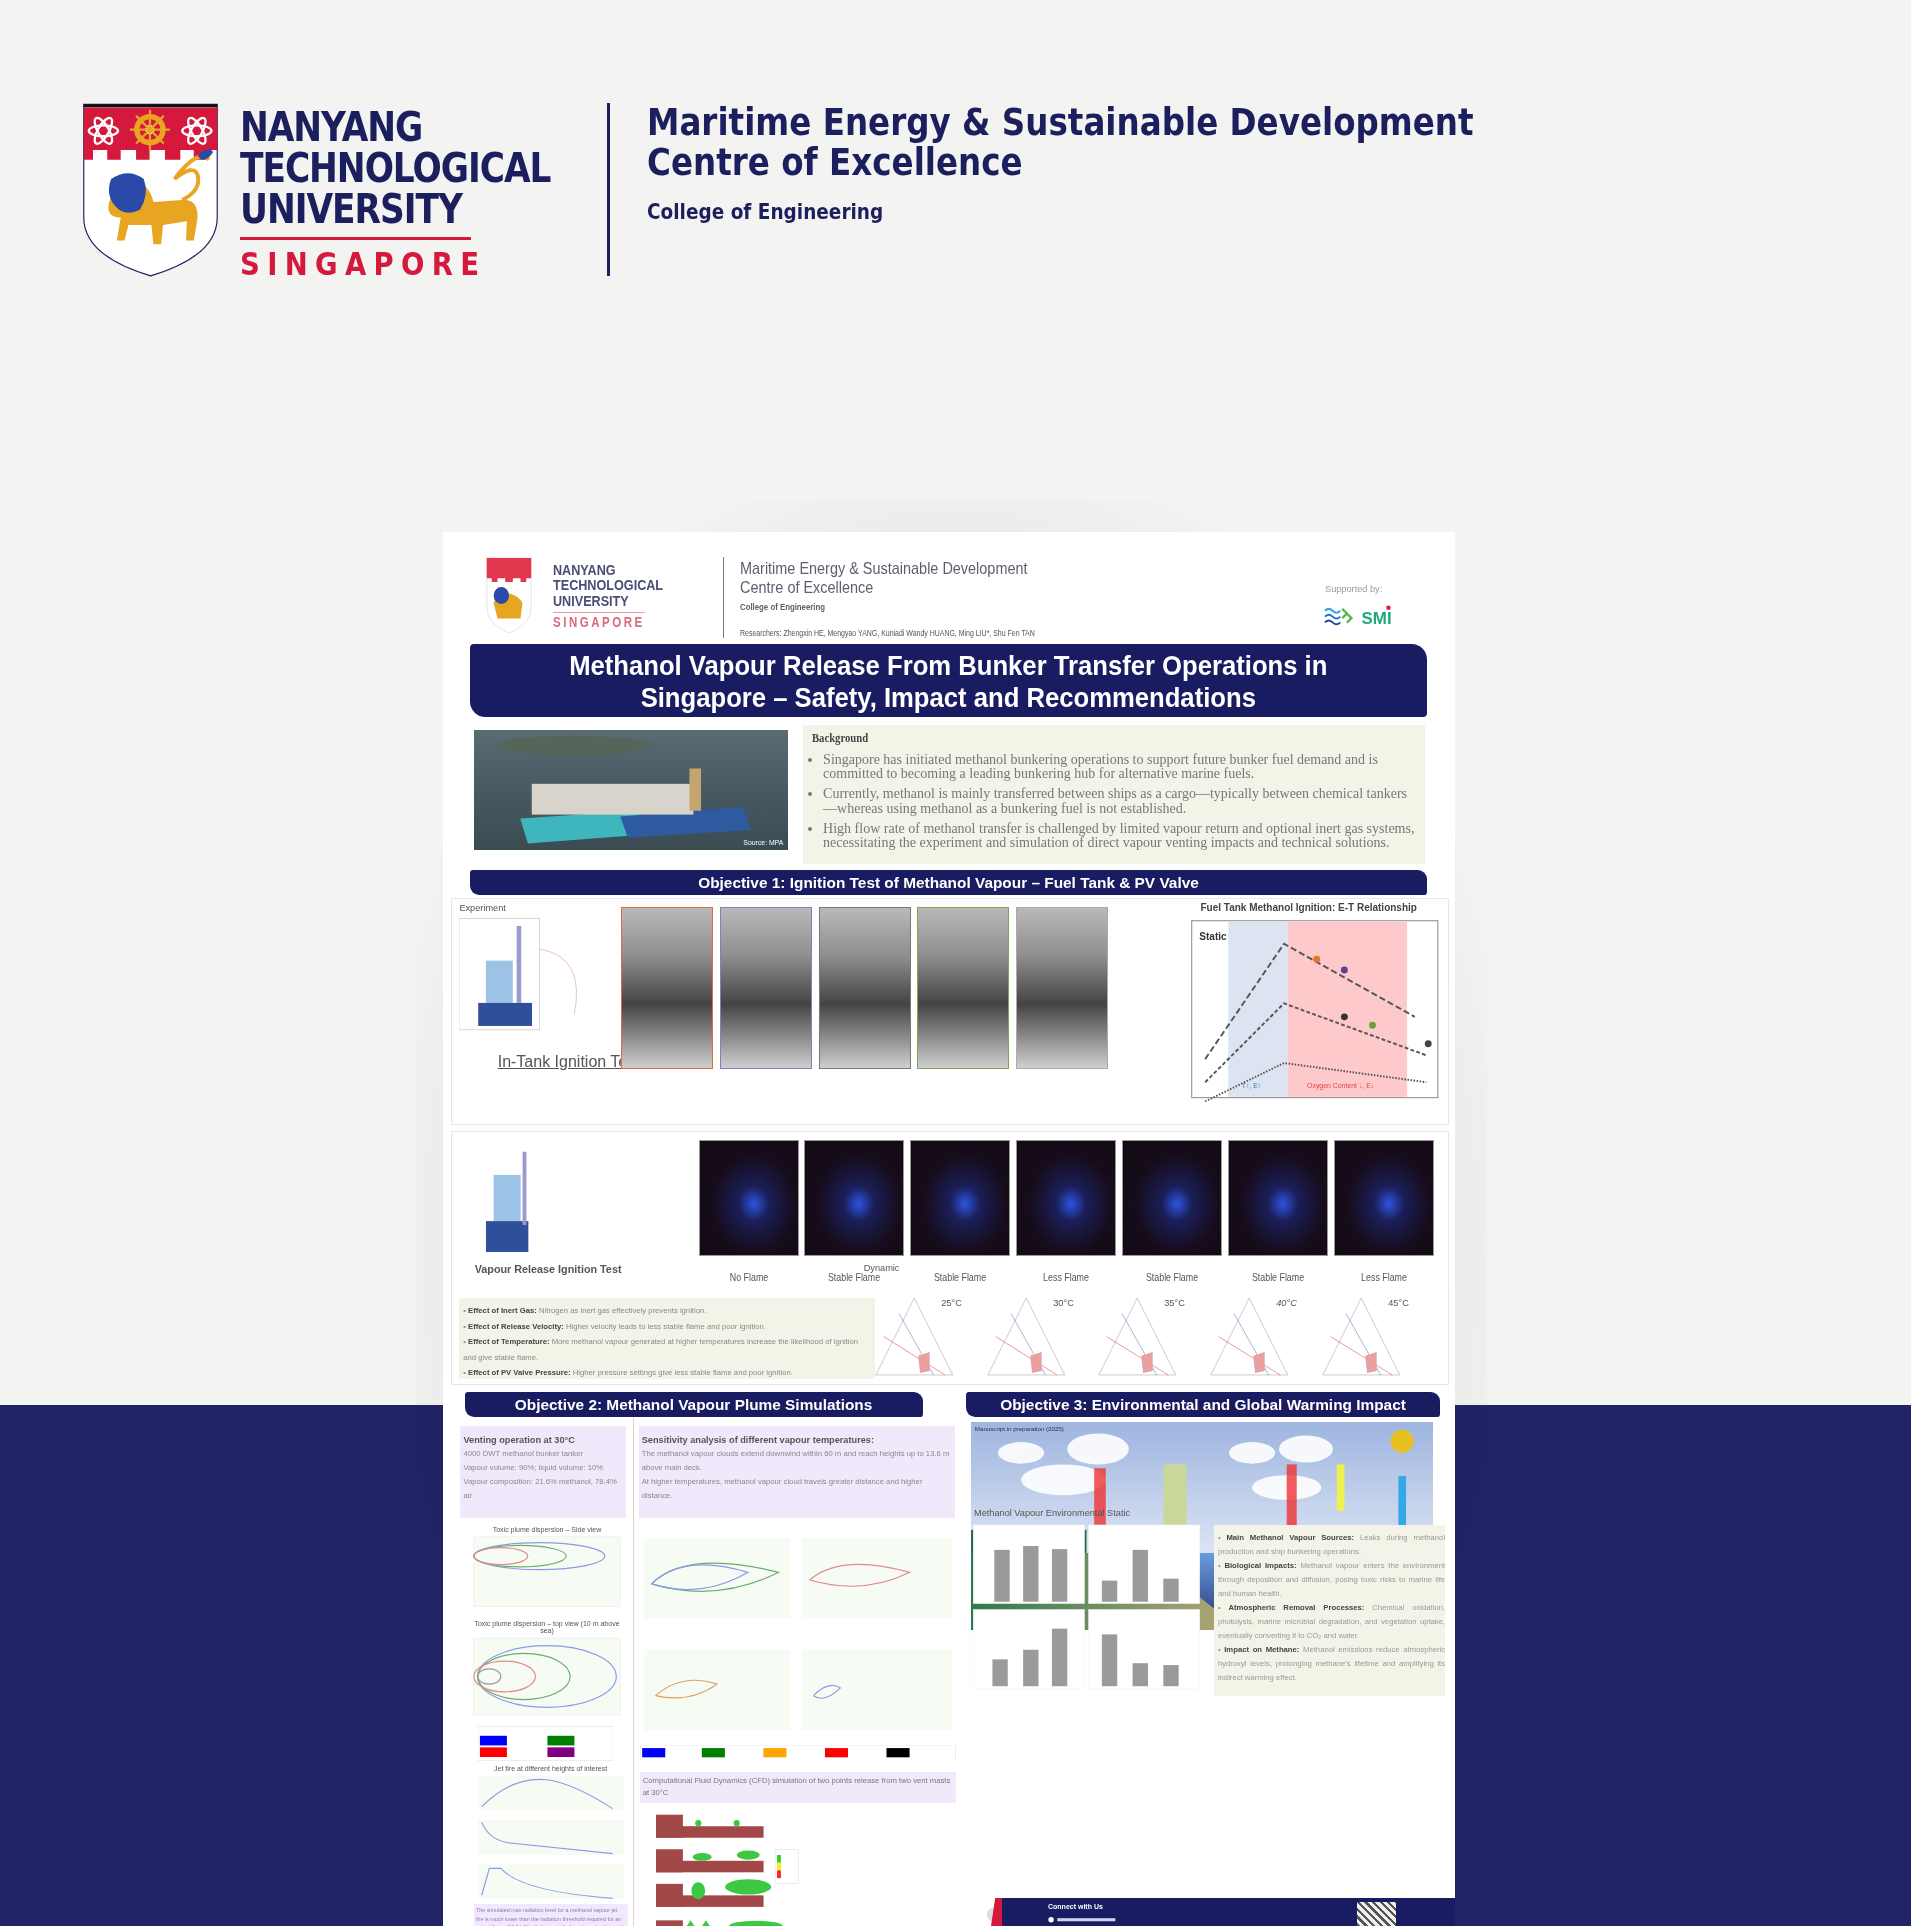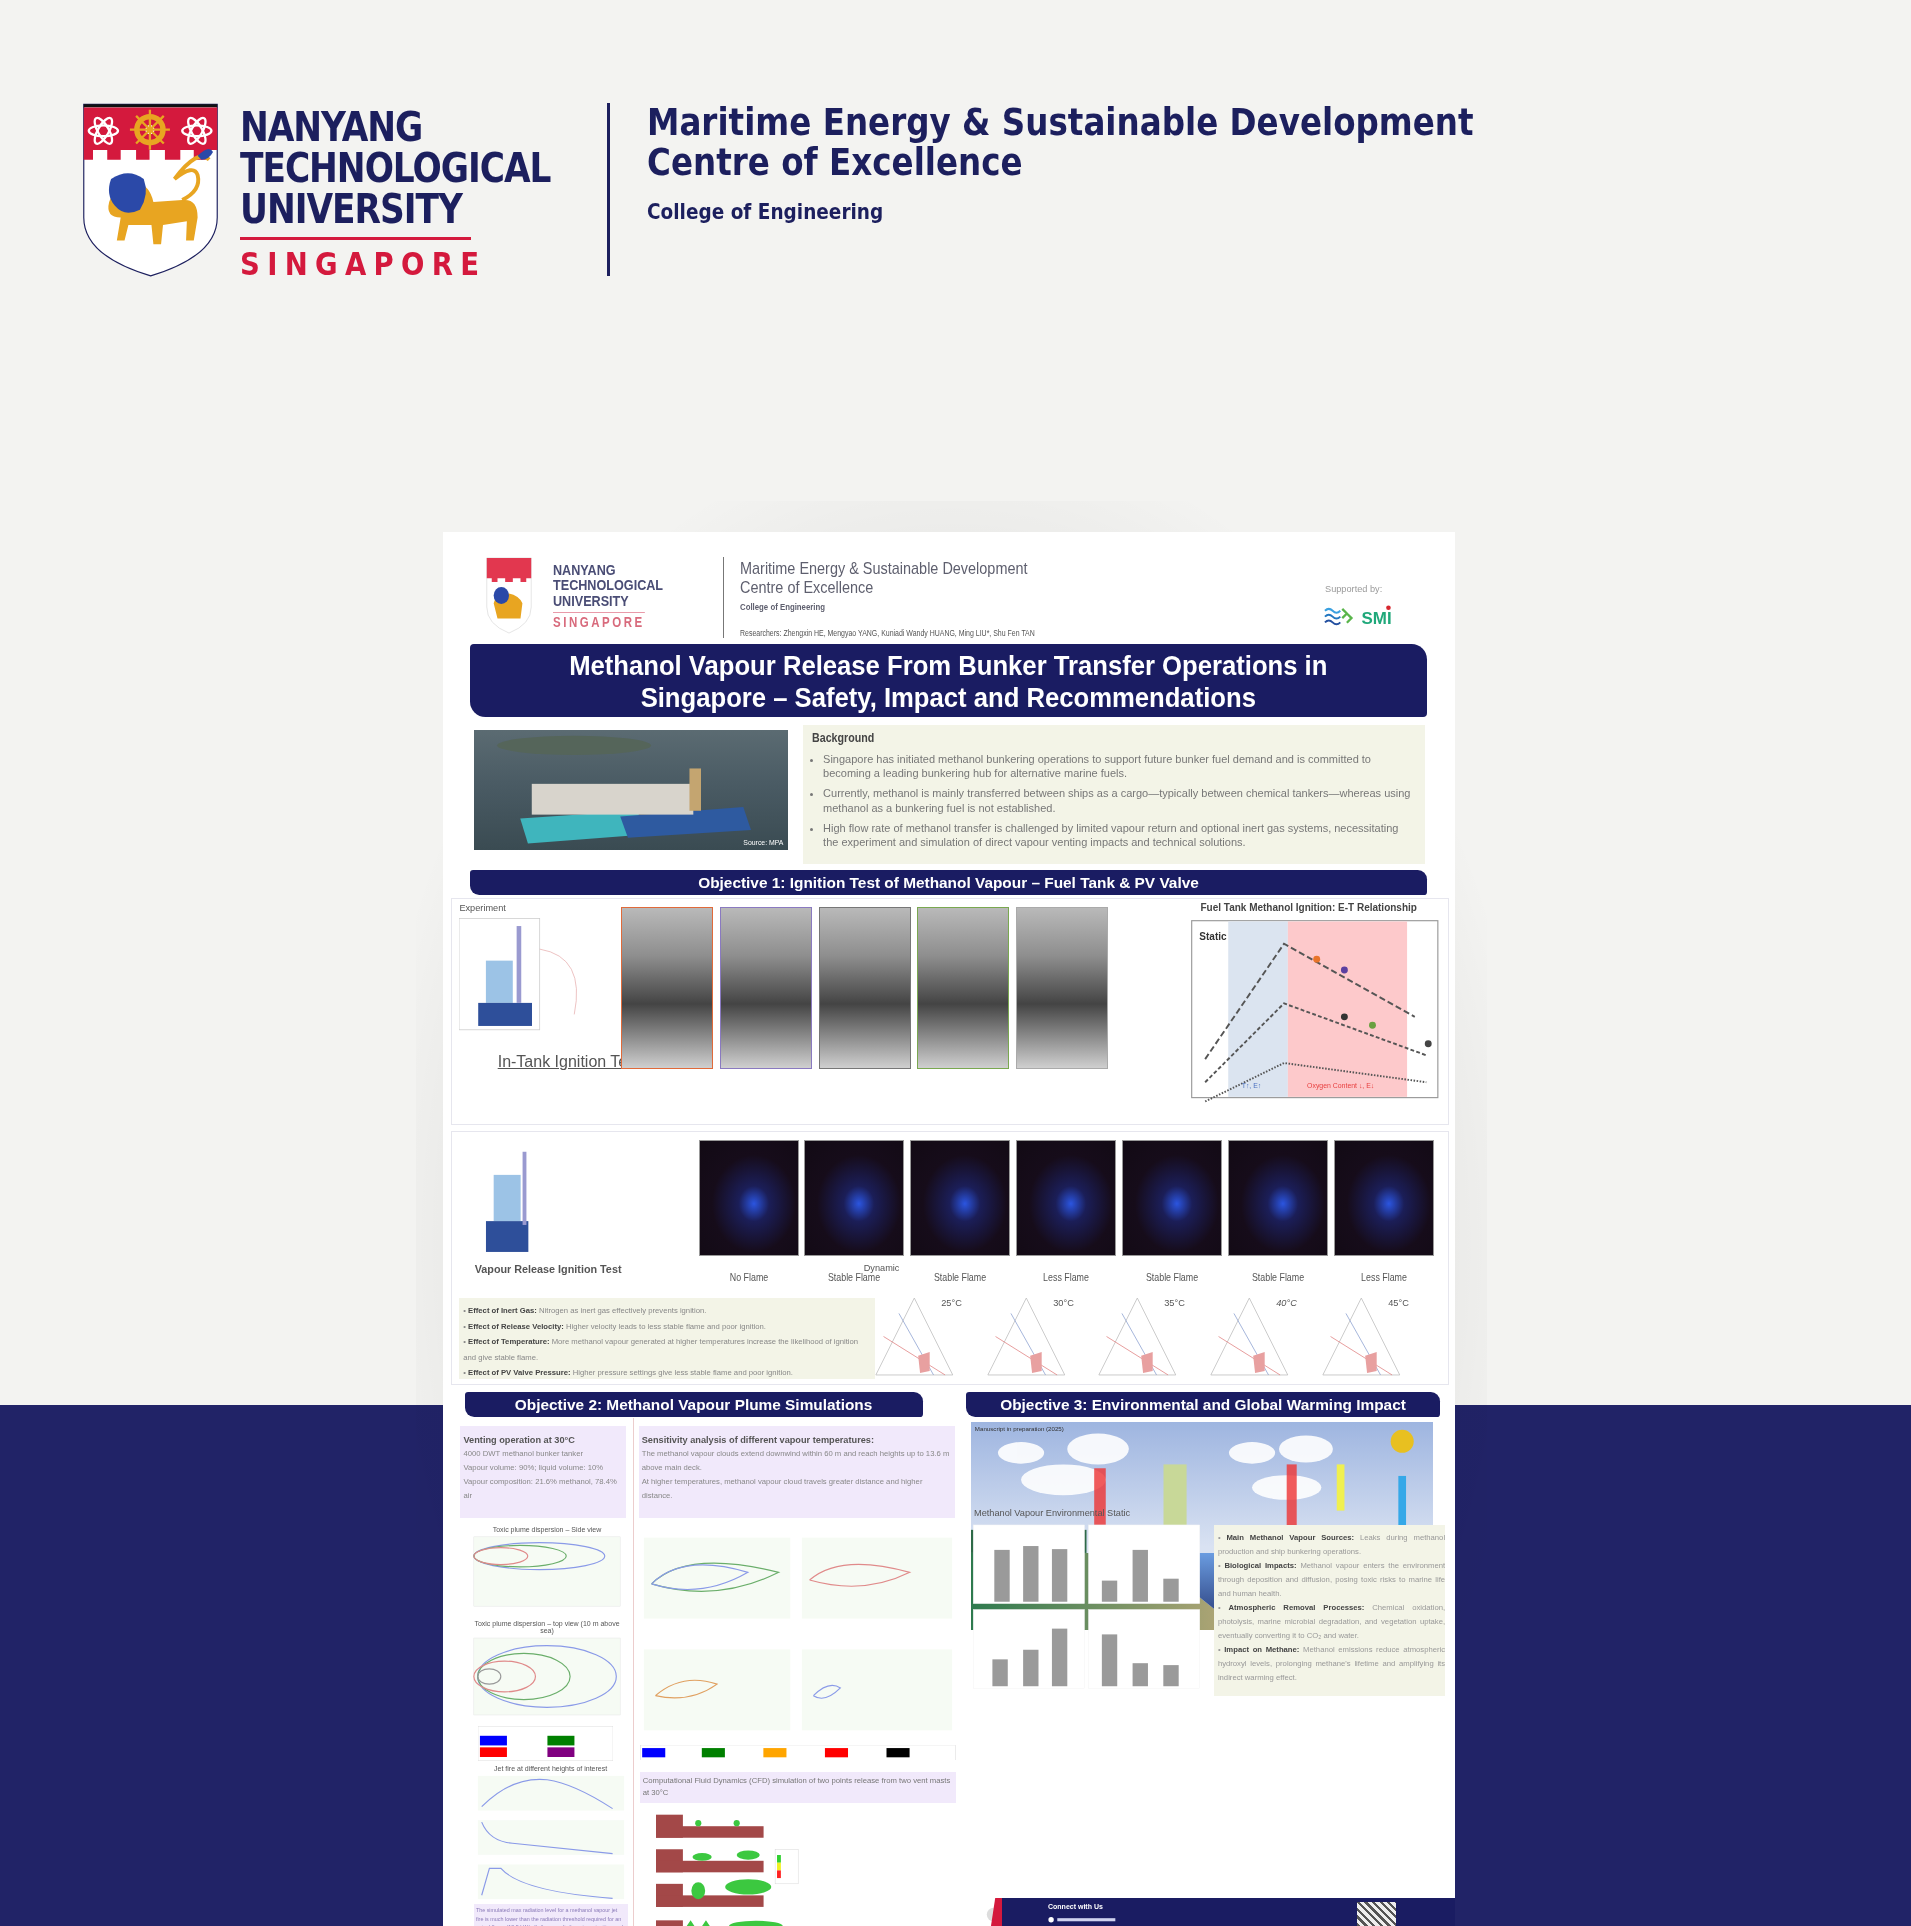--- a/index.html
+++ b/index.html
@@ -35,23 +35,23 @@
   .p-mesd .l3 { font-size: 9.2px; font-weight: bold; margin-top: 4.6px; }
   .p-researchers { position: absolute; left: 297px; top: 96px; font-size: 8.5px; color: #555; white-space: nowrap; transform: scaleX(0.82); transform-origin: left; }
   .p-supported { position: absolute; left: 882px; top: 52px; font-size: 9.2px; color: #9a9a9a; }
   .p-logos { position: absolute; left: 880px; top: 67px; width: 77px; height: 39px; }
 
   .p-titlebar { position: absolute; left: 27px; top: 112px; width: 957px; height: 73px; background: #1a1c62; border-radius: 3.9px 15.4px 3.9px 15.4px; display: flex; align-items: center; justify-content: center; text-align: center; }
   .p-title { color: #ffffff; font-weight: bold; font-size: 28.5px; line-height: 32px; transform: scaleX(0.9); }
 
   .p-bg-row { position: absolute; left: 31px; top: 193px; width: 952px; height: 139px; }
   .p-ship { position: absolute; left: 0; top: 4.6px; width: 314px; height: 120px; background: linear-gradient(180deg, #5b6b72 0%, #4a5b64 45%, #3a4b52 100%); }
-  .p-bgbox { position: absolute; left: 329px; top: 0; width: 622px; height: 139px; background: #f3f4e7; padding: 5.4px 8.5px; color: #555; }
+  .p-bgbox { position: absolute; left: 329px; top: 0; width: 622px; height: 139px; background: #f3f4e7; padding: 5.4px 8.5px; color: #555; font-family: Liberation Serif, serif; }
   .p-bgbox h4 { font-size: 13px; font-weight: bold; color: #444; margin-bottom: 6.2px; transform: scaleX(0.82); transform-origin: left; }
-  .p-bgbox li { font-size: 11px; line-height: 14.6px; margin-left: 11.6px; margin-bottom: 5.4px; color: #777; }
+  .p-bgbox li { font-size: 14px; line-height: 14.6px; margin-left: 11.6px; margin-bottom: 5.4px; color: #777; }
 
   .p-objbar { position: absolute; height: 25px; background: #1a1c62; border-radius: 3.1px 9.2px 3.1px 9.2px; color: #fff; font-weight: bold; display: flex; align-items: center; justify-content: center; font-size: 15.4px; }
   .p-panel { position: absolute; border: 0.8px solid #e6e6ee; background: #fff; }
 
   .p-photo { position: absolute; top: 7.7px; width: 92px; height: 162px; background: linear-gradient(180deg, #b9b9b9 0%, #8e8e8e 30%, #444 60%, #cfcfcf 100%); border: 1.5px solid #999; }
   .p-chart { position: absolute; left: 724px; top: 3.1px; width: 266px; height: 216px; }
   .p-teal { position: absolute; left: 7.7px; top: 181px; width: 705px; height: 42px; background: #a6d7e3; padding: 5.4px 3.9px; font-size: 10px; line-height: 16px; color: #6c7fa0; }
   .p-teal b { color: #3c3c3c; }
 
   .p-flame { position: absolute; top: 7.7px; width: 100px; height: 116px; background: radial-gradient(ellipse at 55% 55%, #2b55e0 0%, #1b1e58 20%, #160c1a 55%, #120a14 100%); border: 1.2px solid #999; }

